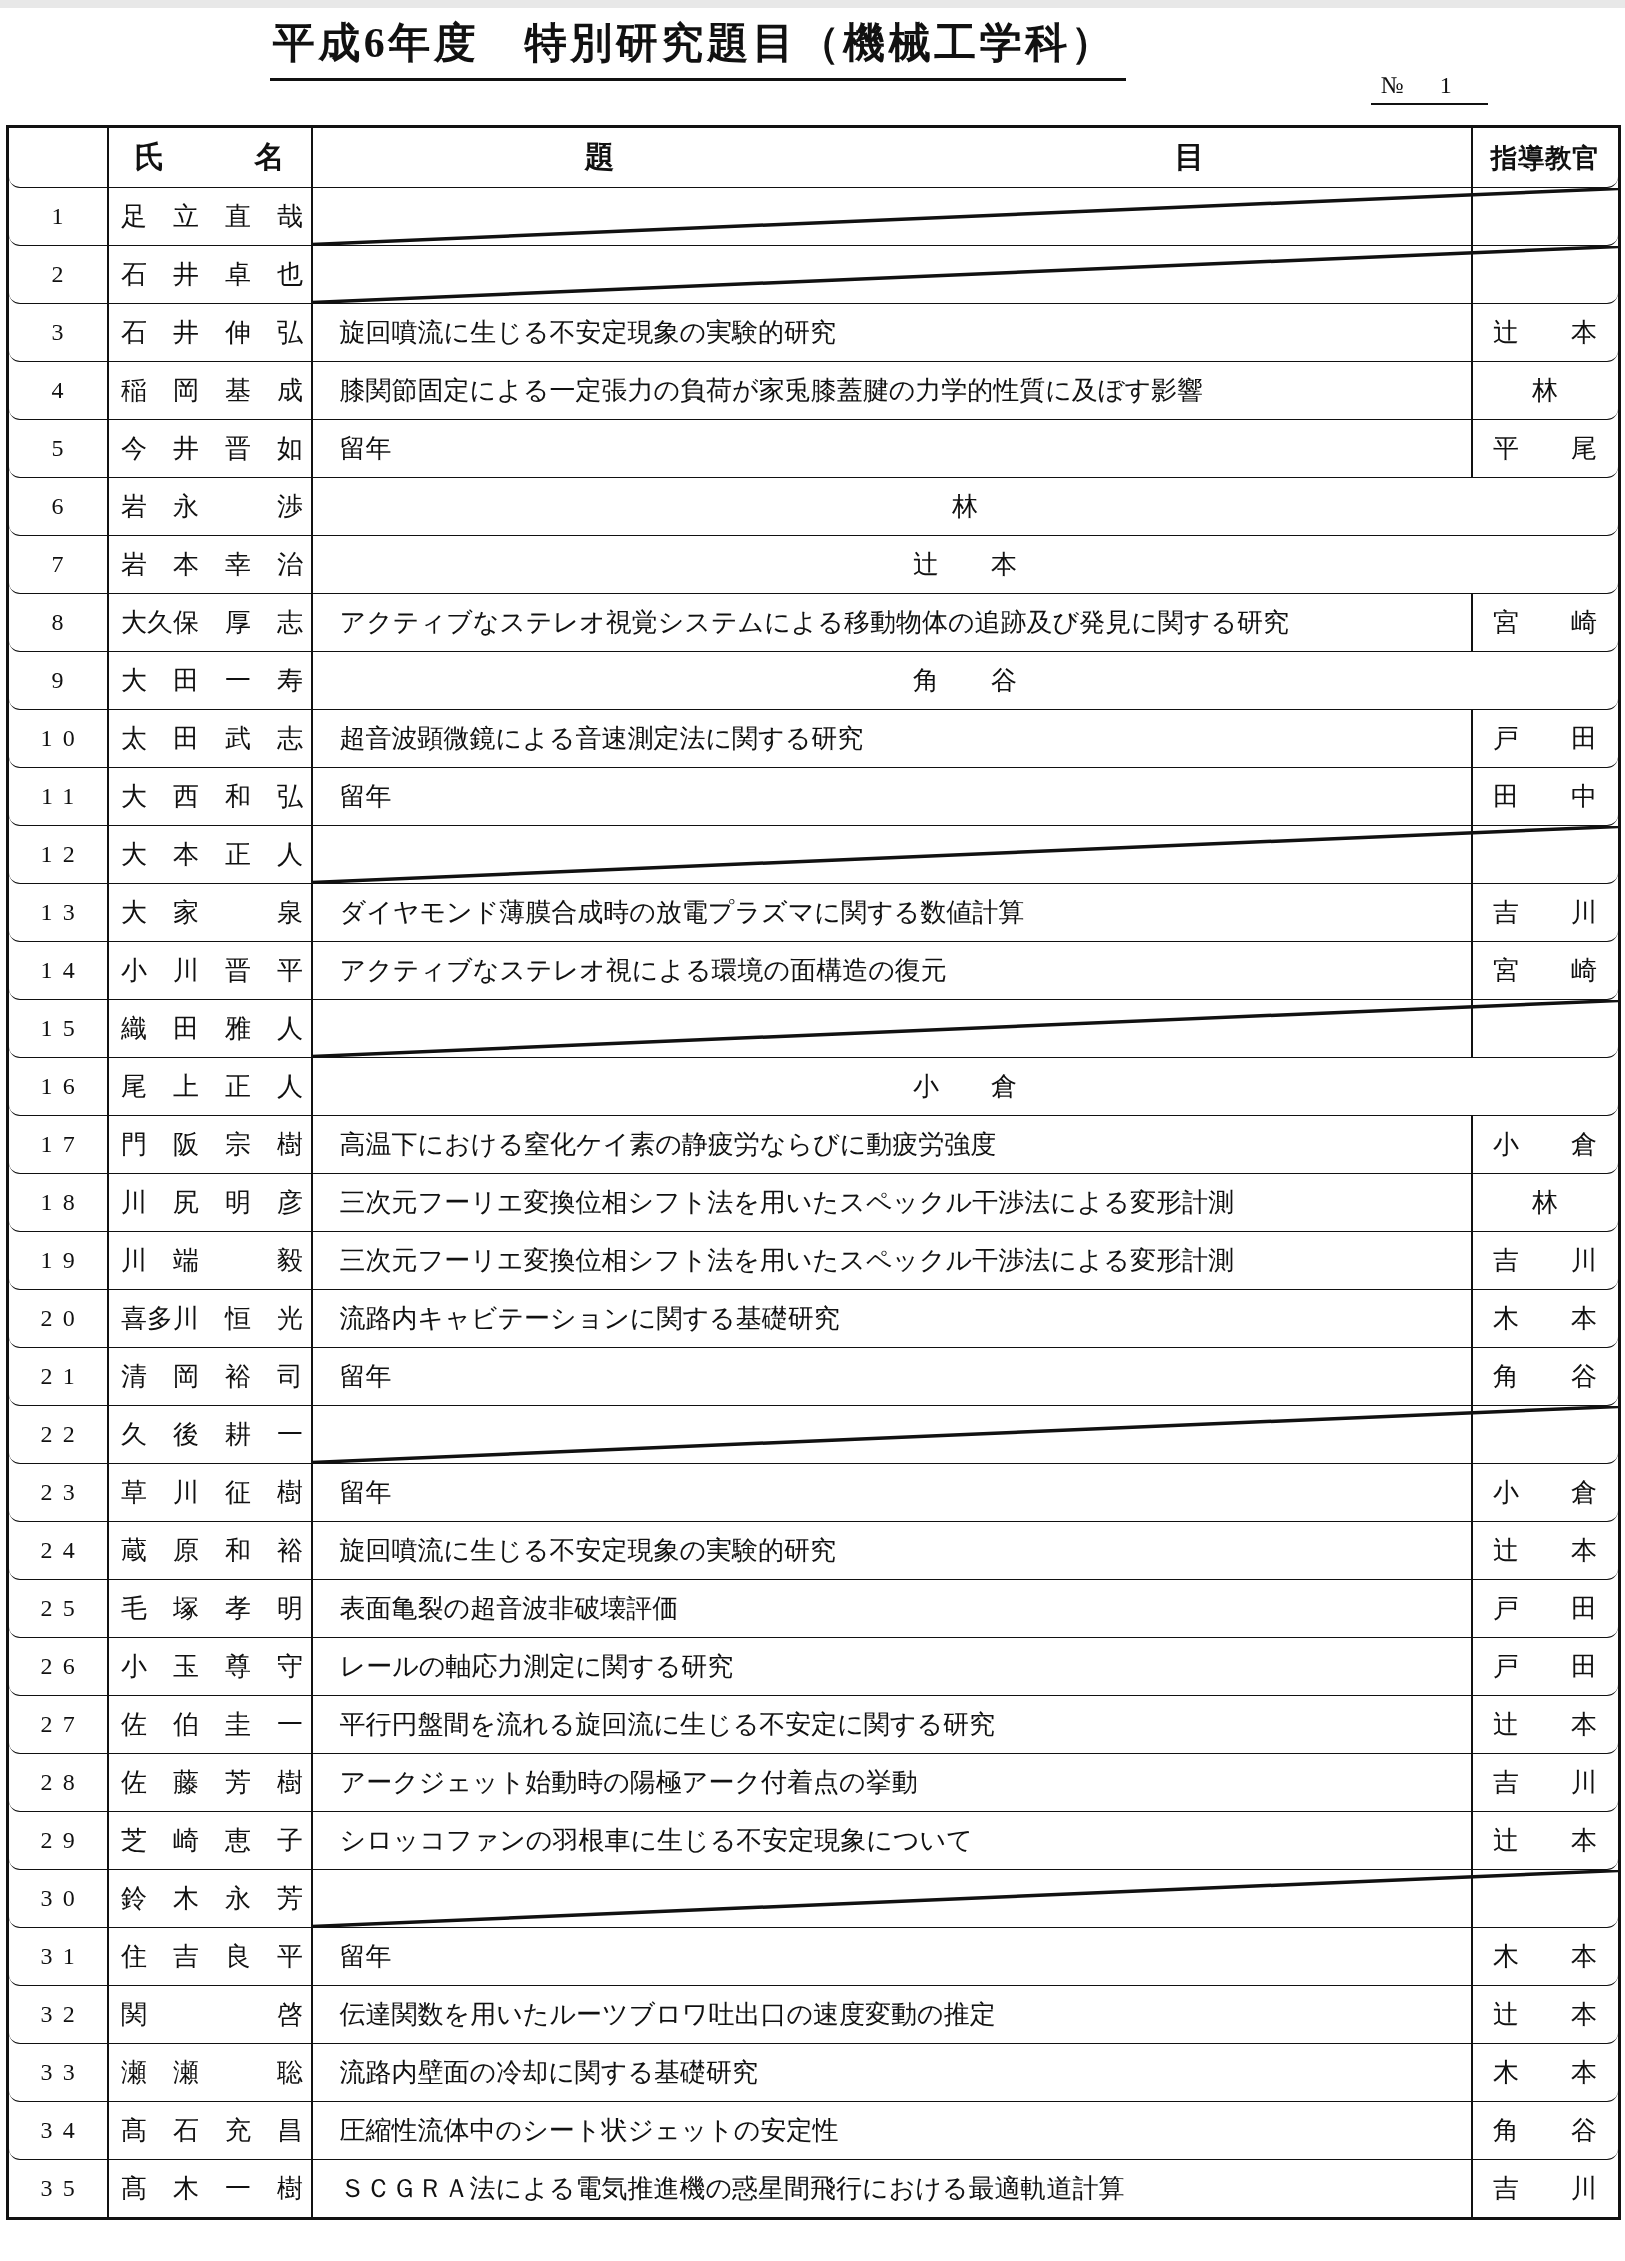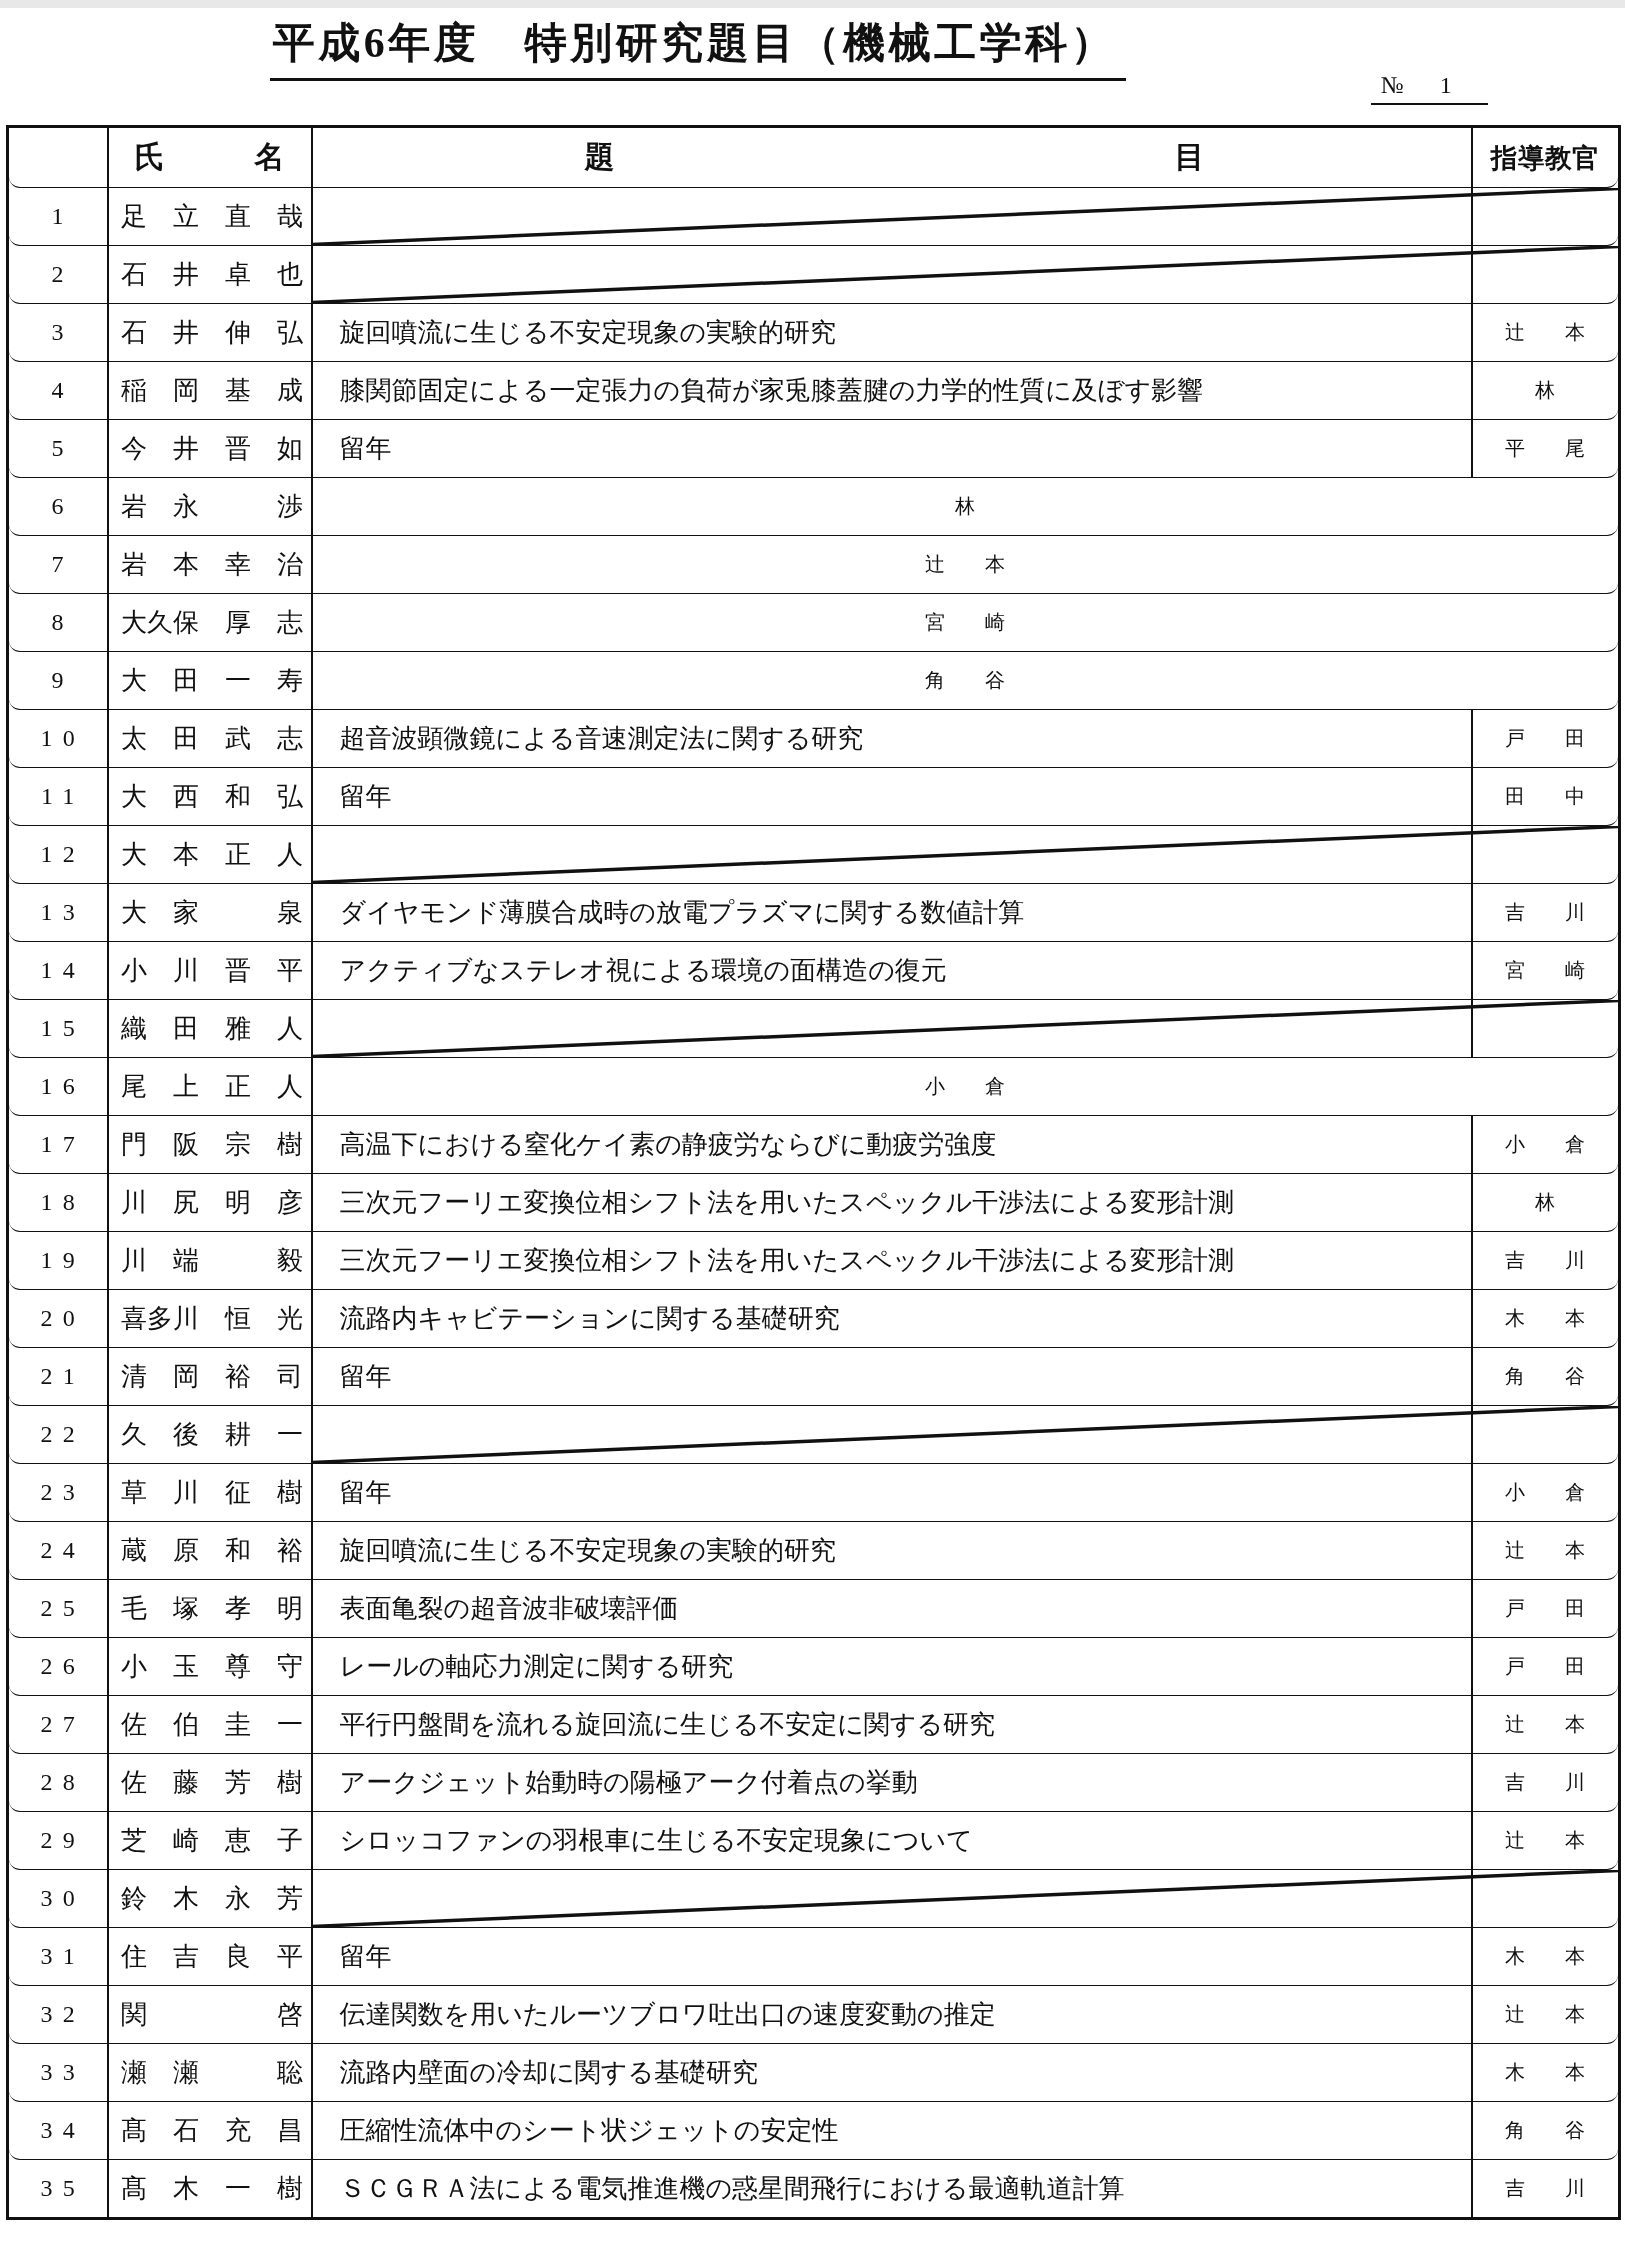--- a/index.html
+++ b/index.html
@@ -24,21 +24,21 @@
     position:absolute; top:117px; left:5.6px; width:1615px;
     box-sizing:border-box; border:3.5px solid #111; background:#fff;
   }
   .row { position:relative; display:flex; height:57px; border-bottom:1.4px solid #111;border-radius:11px; }
   .row:last-of-type { border-bottom:none; }
   .row.head { height:59px; }
   .c { box-sizing:border-box; display:flex; align-items:center; overflow:hidden; white-space:nowrap; }
   .c.no   { width:98px; justify-content:center; font-size:24px; letter-spacing:0.42em; padding-left:0.42em; }
   .c.name { width:206px; border-left:2.1px solid #111; border-right:2.1px solid #111; font-size:26px; padding-left:12.5px; }
   .c.title{ width:1160px; border-right:2.1px solid #111; font-size:26px; padding-left:27px; }
-  .c.sup  { flex:1; justify-content:center; font-size:20px; }
+  .c.sup  { flex:1; justify-content:center; font-size:26px; }
   .head .c { font-weight:600; }
   .head .c.name { justify-content:center; padding-left:0; font-size:30px; }
   .head .c.title { justify-content:space-between; padding:0 266px 0 272px; font-size:30px; }
   .head .c.sup { font-size:26.5px; letter-spacing:0.7px; }
   .diag { display:none; position:absolute; top:0; bottom:0; left:303px; right:0; pointer-events:none; }
   .diag.show { display:block; }
   .diag svg { display:block; width:100%; height:100%; }
   .diag line { stroke:#111; stroke-width:3.5; }
 </style>
 </head>
@@ -115,20 +115,21 @@
     </div>
       <div class="row">
       <div class="c no">7</div>
       <div class="c name">岩　本　幸　治</div>
       <div class="c sup">辻　　本</div>
 
     </div>
       <div class="row">
       <div class="c no">8</div>
       <div class="c name">大久保　厚　志</div>
+      <div class="c title">アクティブなステレオ視覚システムによる移動物体の追跡及び発見に関する研究</div>
       <div class="c sup">宮　　崎</div>
 
     </div>
       <div class="row">
       <div class="c no">9</div>
       <div class="c name">大　田　一　寿</div>
       <div class="c sup">角　　谷</div>
 
     </div>
       <div class="row">

